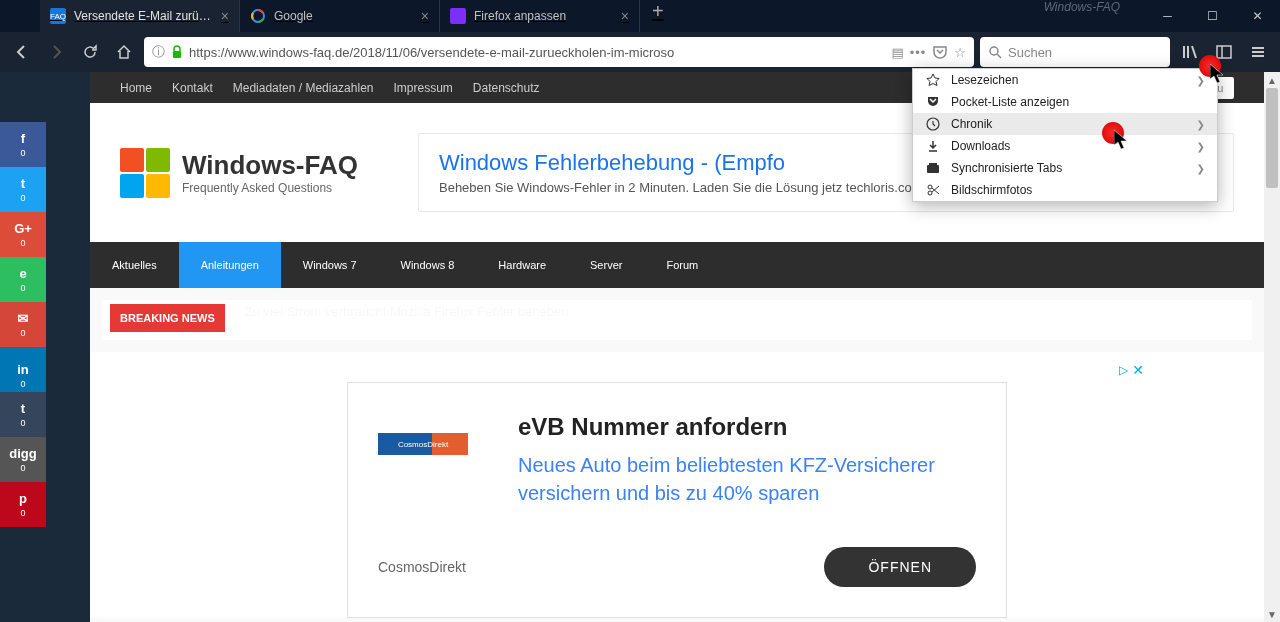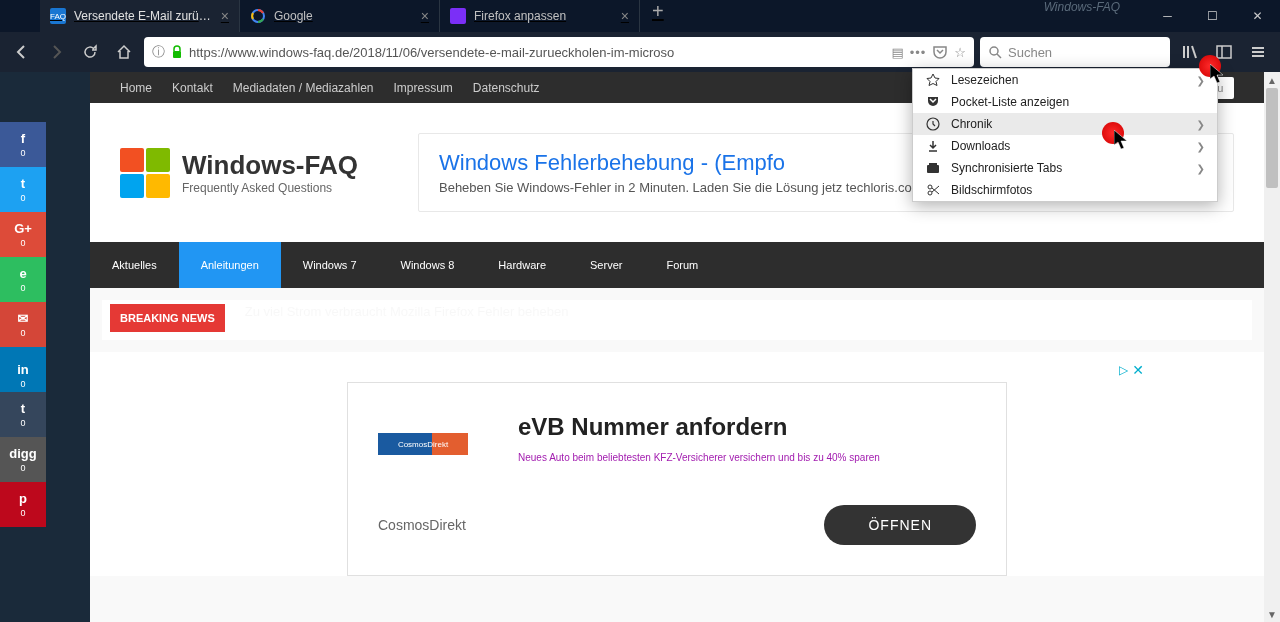--- a/index.html
+++ b/index.html
@@ -79,21 +79,21 @@
 .breaking { height: 40px; display: flex; align-items: flex-start; padding: 4px 0; background: #fff; margin: 12px; }
 .breaking-badge { background: #e53935; color: #fff; font-size: 11px; font-weight: bold; padding: 8px 10px; margin-left: 8px; }
 .breaking-text { color: #e8e8e8; font-size: 13px; margin-left: 20px; opacity: 0.3; }
 
 
 .big-ad-wrap { background: #fff; padding: 30px 0 0 0; position: relative; }
 .ad-marker { position: absolute; right: 120px; top: 10px; display: flex; gap: 4px; align-items: center; }
 .big-ad { width: 660px; margin: 0 auto; border: 1px solid #e0e0e0; padding: 30px; display: grid; grid-template-columns: 120px 1fr; gap: 20px; align-items: start; position: relative; background: #fff; }
 .ad-logo { width: 90px; height: 22px; background: linear-gradient(90deg, #1a5aa0 0%, #1a5aa0 60%, #e35e2f 60%); display: flex; align-items: center; justify-content: center; color: #fff; font-size: 8px; margin-top: 20px; }
 .big-ad h2 { font-size: 24px; color: #222; font-weight: bold; margin-bottom: 10px; }
-.big-ad p { color: #a21caf; font-size: 10px; line-height: 1.4; }
+.big-ad p { color: #3b82f6; font-size: 20px; line-height: 1.4; }
 .ad-bottom { grid-column: 1/3; display: flex; justify-content: space-between; align-items: center; margin-top: 20px; }
 .ad-advertiser { color: #666; font-size: 14px; }
 .ad-cta { background: #333; color: #fff; border-radius: 22px; padding: 12px 44px; font-size: 14px; letter-spacing: 1px; cursor: pointer; border: none; }
 
 svg { display: block; }
 </style>
 </head>
 <body>
 
 <div class="titlebar">

